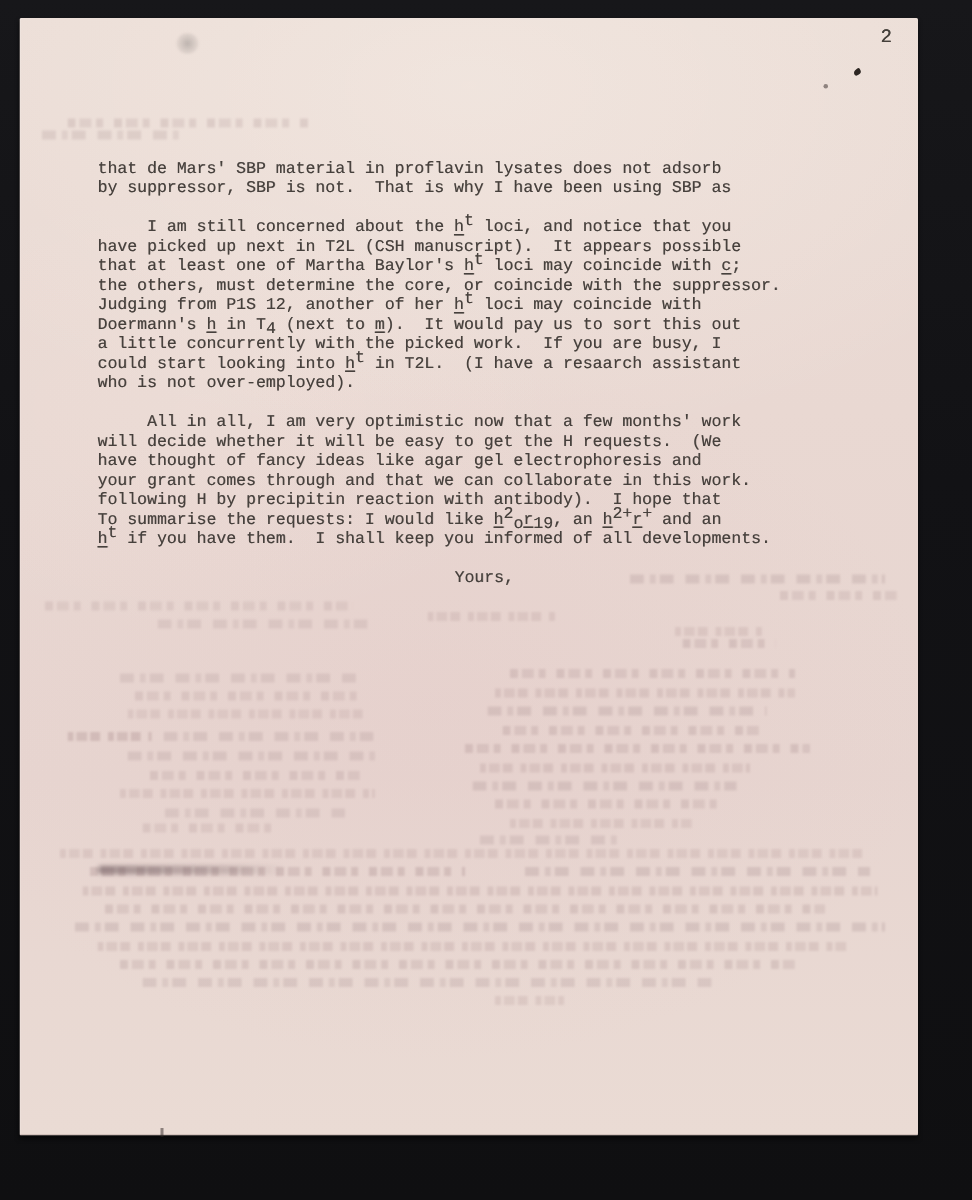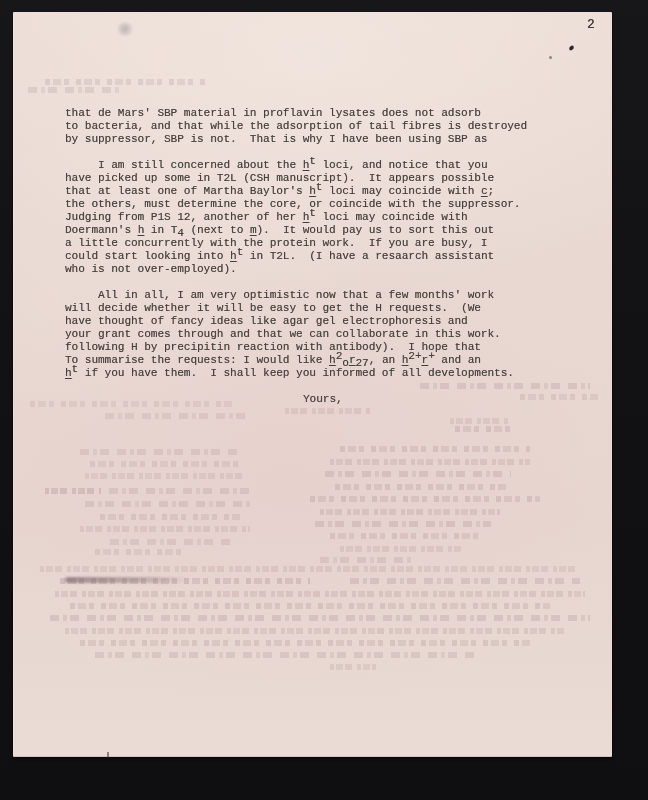--- a/index.html
+++ b/index.html
@@ -114,40 +114,39 @@
   <i class="bl p1" style="left:57px;top:590px;width:480px;opacity:.34"></i>
   <i class="bl p2" style="left:37px;top:602px;width:540px;opacity:.36"></i>
   <i class="bl p3" style="left:52px;top:615px;width:500px;opacity:.34"></i>
   <i class="bl p1" style="left:67px;top:627px;width:450px;opacity:.34"></i>
   <i class="bl p2" style="left:82px;top:639px;width:380px;opacity:.32"></i>
   <i class="bl p3" style="left:317px;top:651px;width:46px;opacity:.3"></i>
 
   <div class="letter" id="letter-body">
       <div class="para">
         <div class="line"><span>that de Mars' SBP material in proflavin lysates does not adsorb</span></div>
-        <div class="line"><span>to bacteria, and that while the adsorption of tail fibres is destroyed</span></div>
         <div class="line"><span>by suppressor, SBP is not.  That is why I have been using SBP as</span></div>
       </div>
       <div class="para">
         <div class="line"><span>     I am still concerned about the </span><span class="u">h</span><span class="sup">t</span><span> loci, and notice that you</span></div>
-        <div class="line"><span>have picked up some in T2L (CSH manuscript).  It appears possible</span></div>
+        <div class="line"><span>have picked up next in T2L (CSH manuscript).  It appears possible</span></div>
         <div class="line"><span>that at least one of Martha Baylor's </span><span class="u">h</span><span class="sup">t</span><span> loci may coincide with </span><span class="u">c</span><span>;</span></div>
         <div class="line"><span>the others, must determine the core, or coincide with the suppressor.</span></div>
         <div class="line"><span>Judging from P1S 12, another of her </span><span class="u">h</span><span class="sup">t</span><span> loci may coincide with</span></div>
         <div class="line"><span>Doermann's </span><span class="u">h</span><span> in T</span><span class="sub">4</span><span> (next to </span><span class="u">m</span><span>).  It would pay us to sort this out</span></div>
-        <div class="line"><span>a little concurrently with the protein work.  If you are busy, I</span></div>
+        <div class="line"><span>a little concurrently with the picked work.  If you are busy, I</span></div>
         <div class="line"><span>could start looking into </span><span class="u">h</span><span class="sup">t</span><span> in T2L.  (I have a resaarch assistant</span></div>
         <div class="line"><span>who is not over-employed).</span></div>
       </div>
       <div class="para">
         <div class="line"><span>     All in all, I am very optimistic now that a few months' work</span></div>
         <div class="line"><span>will decide whether it will be easy to get the H requests.  (We</span></div>
         <div class="line"><span>have thought of fancy ideas like agar gel electrophoresis and</span></div>
         <div class="line"><span>your grant comes through and that we can collaborate in this work.</span></div>
         <div class="line"><span>following H by precipitin reaction with antibody).  I hope that</span></div>
-        <div class="line"><span>To summarise the requests: I would like </span><span class="u">h</span><span class="sup">2</span><span class="sub">o</span><span class="u">r</span><span class="sub">27</span><span>, an </span><span class="u">h</span><span class="sup">2+</span><span class="u">r</span><span class="sup">+</span><span> and an</span></div>
+        <div class="line"><span>To summarise the requests: I would like </span><span class="u">h</span><span class="sup">2</span><span class="sub">o</span><span class="u">r</span><span class="sub">19</span><span>, an </span><span class="u">h</span><span class="sup">2+</span><span class="u">r</span><span class="sup">+</span><span> and an</span></div>
         <div class="line"><span class="u">h</span><span class="sup">t</span><span> if you have them.  I shall keep you informed of all developments.</span></div>
       </div>
       <div class="closing">Yours,</div>
     </div>
 
   <div class="letter" style="top:auto;"></div>
 </div>
 
 </body></html>

